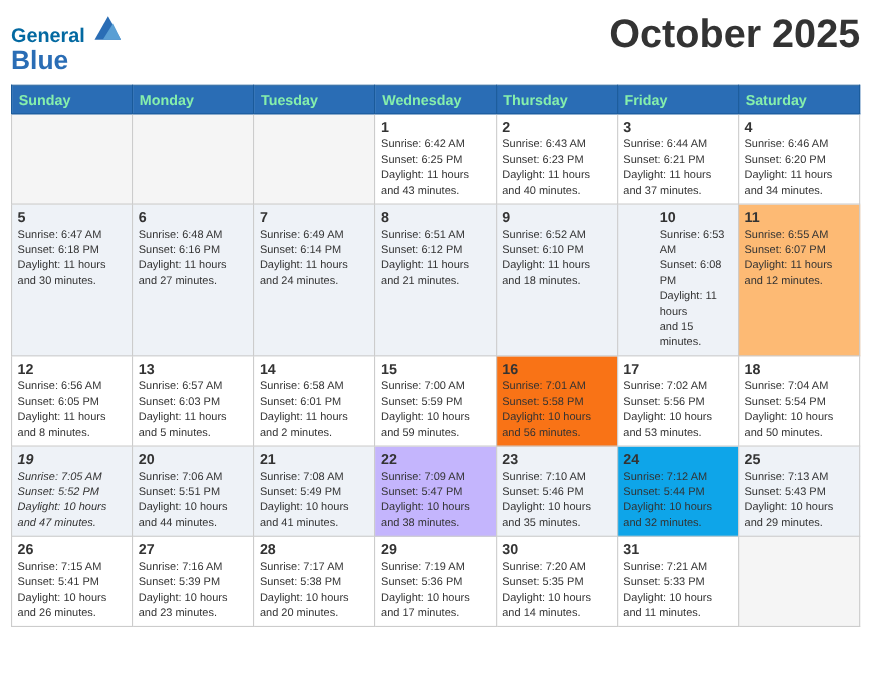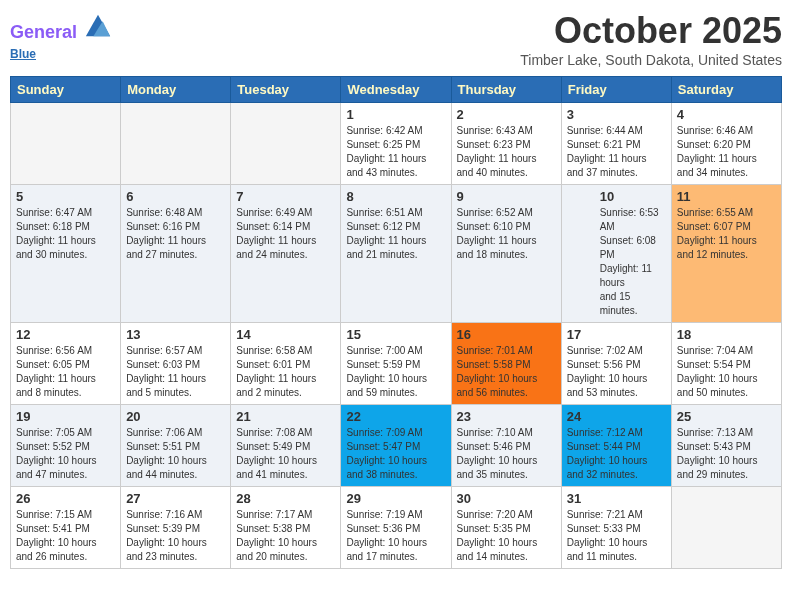--- a/index.html
+++ b/index.html
@@ -20,21 +20,21 @@
       display: flex;
       align-items: center;
     }
     .logo-text {
       font-size: 18px;
       font-weight: bold;
       color: #333;
       line-height: 1.1;
     }
     .logo-text span {
-      color: #8b5cf6;
+      color: #0369a1;
     }
     .logo-icon {
       width: 28px;
       height: 28px;
       margin-left: 2px;
     }
     .title-section {
       text-align: right;
     }
     .month-title {
@@ -46,21 +46,21 @@
       font-size: 14px;
       color: #555;
     }
     .calendar {
       width: 100%;
       border-collapse: collapse;
       border: 1px solid #ccc;
     }
     .calendar th {
       background-color: #2a6db5;
-      color: #fef9c3;
+      color: #86efac;
       text-align: left;
       padding: 5px 6px;
       font-size: 13px;
       border: 1px solid #1a5a9a;
     }
     .calendar td {
       border: 1px solid #ccc;
       vertical-align: top;
       padding: 4px 5px;
       width: 110px;
@@ -95,27 +95,26 @@
 <div class="header">
   <div class="logo">
     <div>
       <div class="logo-text">
         <span>General</span>
         <svg class="logo-icon" viewBox="0 0 30 30">
           <polygon points="2,28 15,5 28,28" fill="#2a6db5"></polygon>
           <polygon points="10,28 20,12 28,28" fill="#5a9fd4"></polygon>
         </svg>
         <br>
-        <span style="color:#2a6db5; font-size:12px; font-weight:bold;text-decoration:underline;">Blue</span>
+        <span style="color:#2a6db5; font-size:24px; font-weight:bold;">Blue</span>
       </div>
     </div>
   </div>
   <div class="title-section">
     <div class="month-title">October 2025</div>
-    <div class="location">Timber Lake, South Dakota, United States</div>
   </div>
 </div>
 
 <table class="calendar">
   <thead>
     <tr>
     <th>Sunday</th>
         <th>Monday</th>
         <th>Tuesday</th>
         <th>Wednesday</th>
@@ -200,33 +199,33 @@
         <td style="background: rgb(255, 255, 255);">
           <span class="day-number">17</span>
           <div class="day-info">Sunrise: 7:02 AM<br>Sunset: 5:56 PM<br>Daylight: 10 hours<br>and 53 minutes.</div>
         </td>
         <td style="background: rgb(255, 255, 255);">
           <span class="day-number">18</span>
           <div class="day-info">Sunrise: 7:04 AM<br>Sunset: 5:54 PM<br>Daylight: 10 hours<br>and 50 minutes.</div>
         </td>
       </tr>
       <tr>
-        <td style="background: rgb(238, 242, 247);">
+        <td style="background: rgb(238, 242, 247); font-style: italic;">
           <span class="day-number">19</span>
           <div class="day-info">Sunrise: 7:05 AM<br>Sunset: 5:52 PM<br>Daylight: 10 hours<br>and 47 minutes.</div>
         </td>
         <td style="background: rgb(238, 242, 247);">
           <span class="day-number">20</span>
           <div class="day-info">Sunrise: 7:06 AM<br>Sunset: 5:51 PM<br>Daylight: 10 hours<br>and 44 minutes.</div>
         </td>
         <td style="background: rgb(238, 242, 247);">
           <span class="day-number">21</span>
           <div class="day-info">Sunrise: 7:08 AM<br>Sunset: 5:49 PM<br>Daylight: 10 hours<br>and 41 minutes.</div>
         </td>
-        <td style="background: #0ea5e9; margin-left: 14px;">
+        <td style="background: #c4b5fd; margin-left: 14px;">
           <span class="day-number">22</span>
           <div class="day-info">Sunrise: 7:09 AM<br>Sunset: 5:47 PM<br>Daylight: 10 hours<br>and 38 minutes.</div>
         </td>
         <td style="background: rgb(238, 242, 247);">
           <span class="day-number">23</span>
           <div class="day-info">Sunrise: 7:10 AM<br>Sunset: 5:46 PM<br>Daylight: 10 hours<br>and 35 minutes.</div>
         </td>
         <td style="background: #0ea5e9;">
           <span class="day-number">24</span>
           <div class="day-info">Sunrise: 7:12 AM<br>Sunset: 5:44 PM<br>Daylight: 10 hours<br>and 32 minutes.</div>

